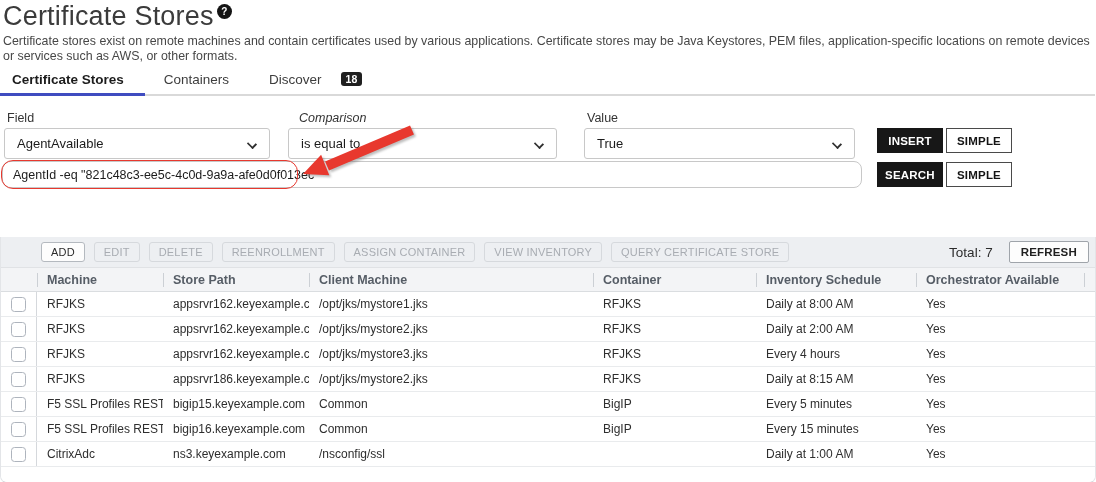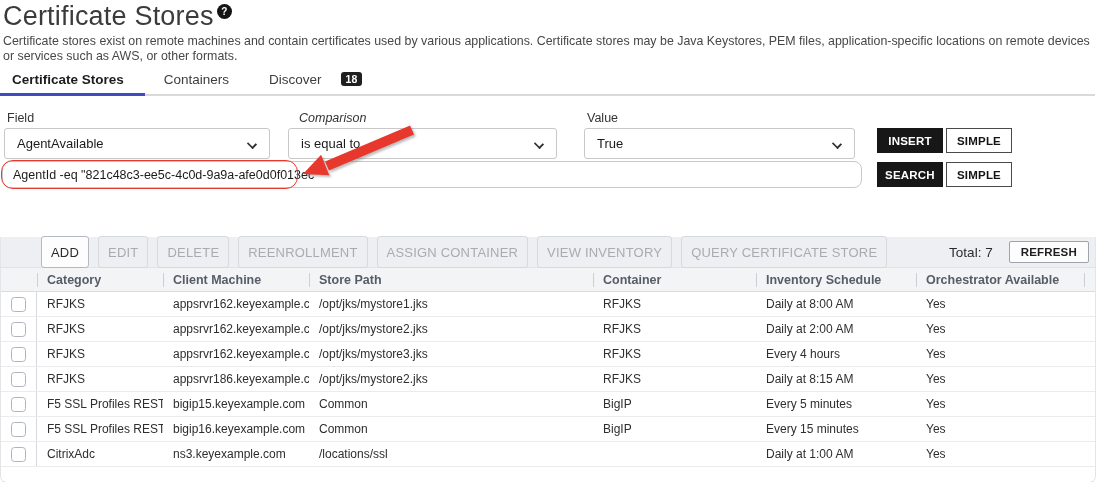--- a/index.html
+++ b/index.html
@@ -43,21 +43,21 @@
   .annotation-box { position:absolute; left:1px; top:52px; width:297px; height:29px;
     border:1.6px solid var(--ann); border-radius:12px; pointer-events:none; }
   .annotation-arrow { position:absolute; left:280px; top:14px; pointer-events:none;
     filter:drop-shadow(2.5px 2.5px 1px rgba(110,110,110,.45)); }
 
   
   .table-wrap { position:absolute; top:237px; left:0; width:1096px;
     border-left:1px solid #e3e5e8; border-right:1px solid #e3e5e8; border-bottom:1px solid #d7dadd;
     border-radius:0 0 7px 7px; }
   .toolbar { height:30px; background:#edeff2; display:flex; align-items:center; padding:0 5px 0 40px; }
-  .tb-btn { height:32px; padding:0 9px; margin-right:9px; font-size:13px; letter-spacing:.2px;
+  .tb-btn { height:20px; padding:0 9px; margin-right:9px; font-size:11px; letter-spacing:.2px;
     display:flex; align-items:center; border-radius:3px; cursor:pointer; white-space:nowrap; }
   .tb-btn.enabled { background:#fdfdfd; border:1px solid #b4b9bf; color:#2b2b2b; }
   .tb-btn.disabled { background:transparent; border:1px solid #d6d9dd; color:#a8acb2; cursor:default; }
   .toolbar-total { margin-left:auto; font-size:13.5px; color:#2b2b2b; padding-right:16px; white-space:nowrap; }
   .refresh-btn { height:22px; padding:0 11px; background:#fdfdfd; border:1px solid #9fa4aa; color:#1f1f1f;
     font-size:11.5px; font-weight:bold; letter-spacing:.2px; display:flex; align-items:center;
     border-radius:2px; cursor:pointer; margin-right:1px; white-space:nowrap; }
 
   .grid { display:grid; grid-template-columns:36px 126px 146px 284px 163px 160px 168px 1fr; }
   .grid-header { height:25px; background:#f3f4f6; border-top:1px solid #e0e2e5; border-bottom:1px solid #dadde0; }
@@ -135,23 +135,23 @@
     <div class="tb-btn disabled">REENROLLMENT</div>
     <div class="tb-btn disabled">ASSIGN CONTAINER</div>
     <div class="tb-btn disabled">VIEW INVENTORY</div>
     <div class="tb-btn disabled">QUERY CERTIFICATE STORE</div>
     <span class="toolbar-total">Total: 7</span>
     <div class="refresh-btn">REFRESH</div>
   </div>
 
   <div class="grid grid-header">
     <div class="th th-first cb-col"></div>
-    <div class="th">Category</div>
+    <div class="th">Machine</div>
+    <div class="th">Store Path</div>
     <div class="th">Client Machine</div>
-    <div class="th">Store Path</div>
     <div class="th">Container</div>
     <div class="th">Inventory Schedule</div>
     <div class="th">Orchestrator Available</div>
     <div class="th th-end"></div>
   </div>
 
   <div class="grid tr">
     <div class="td cb-cell cb-col">
         <span class="checkbox"></span>
       </div>
@@ -228,21 +228,21 @@
     <div class="td">Yes</div>
     <div class="td"></div>
   </div>
 
   <div class="grid tr">
     <div class="td cb-cell cb-col">
         <span class="checkbox"></span>
       </div>
     <div class="td">CitrixAdc</div>
     <div class="td">ns3.keyexample.com</div>
-    <div class="td">/locations/ssl</div>
+    <div class="td">/nsconfig/ssl</div>
     <div class="td"></div>
     <div class="td">Daily at 1:00 AM</div>
     <div class="td">Yes</div>
     <div class="td"></div>
   </div>
 
   <div class="grid-footer"></div>
 </div>
 
 </body></html>

